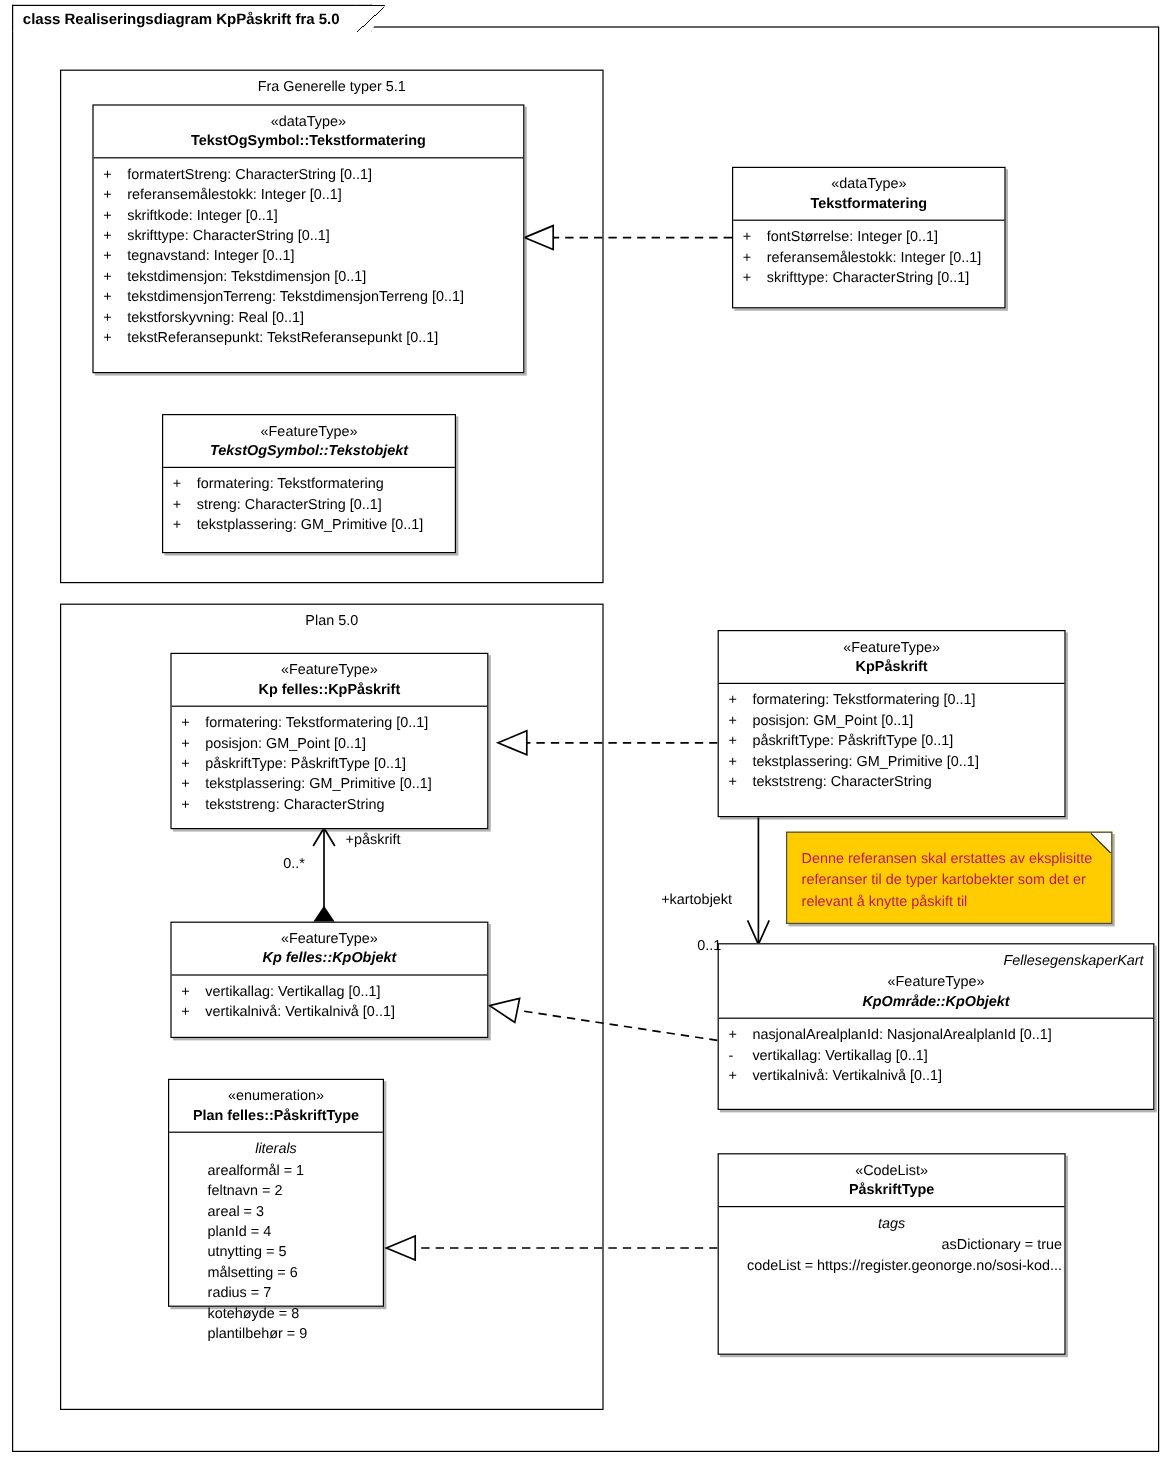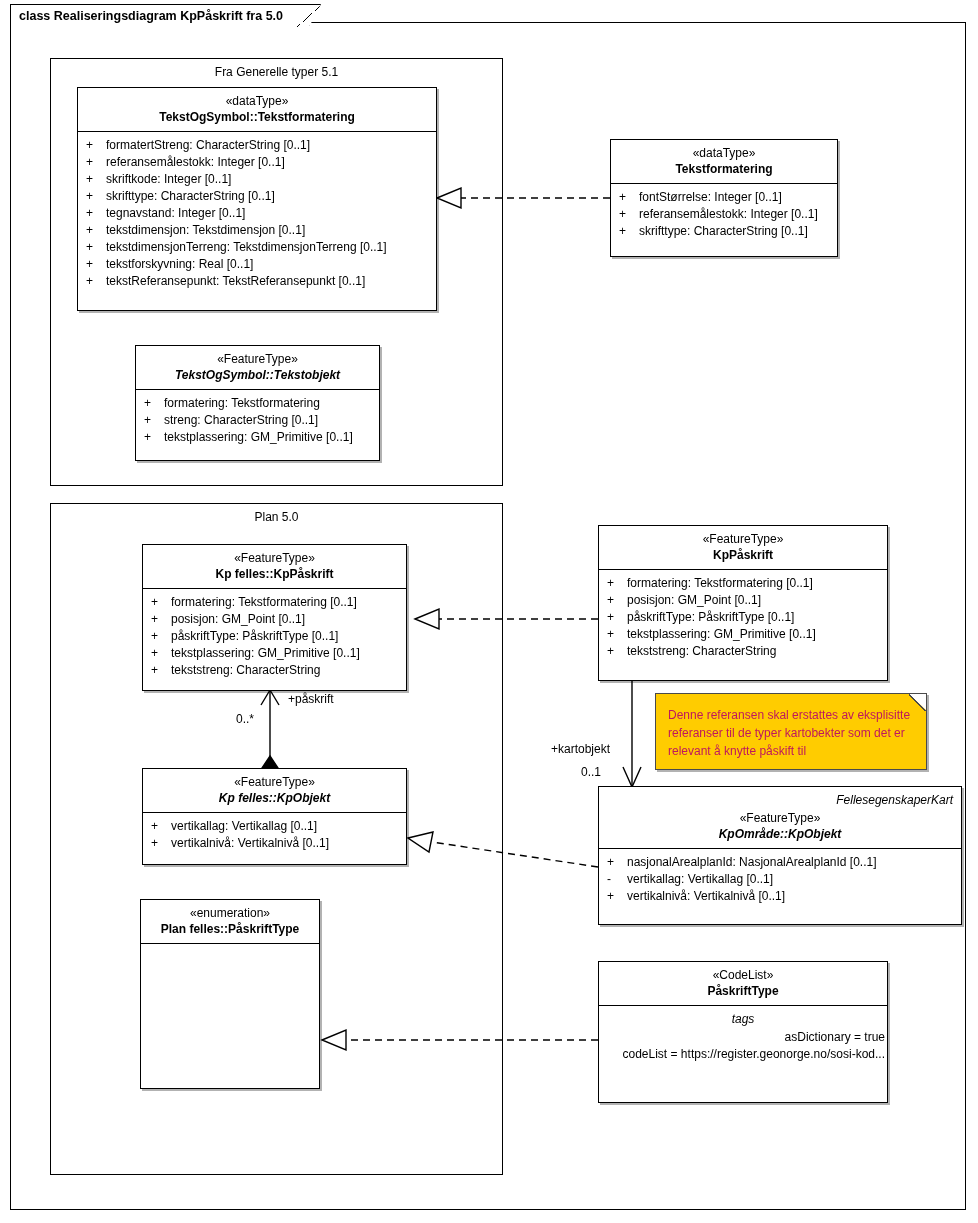--- a/index.html
+++ b/index.html
@@ -239,21 +239,21 @@
     <polyline points="261,705 270,690 279,705" fill="none" stroke="#000" stroke-width="1.4"></polyline>
 
      KpOmråde::KpObjekt  (+kartobjekt 0..1) --&gt;
     <line x1="632" y1="681" x2="632" y2="786" stroke="#000" stroke-width="1.4"></line>
     <polyline points="623,767 632,787 641,767" fill="none" stroke="#000" stroke-width="1.4"></polyline>
   </svg>
 
   <div class="conn-label" style="left:236px; top:712px;">0..*</div>
   <div class="conn-label" style="left:288px; top:692px;">+påskrift</div>
   <div class="conn-label" style="left:551px; top:742px;">+kartobjekt</div>
-  <div class="conn-label" style="left:581px; top:765px;">0..1</div>
+  <div class="conn-label" style="left:581px; top:781px;">0..1</div>
 
   <div class="cls" style="left:77px; top:87px; width:360px; height:224px;">
     <div class="cls-head">
       <span class="stereotype">«dataType»</span>
       <span class="cls-name">TekstOgSymbol::Tekstformatering</span>
     </div>
     <div class="cls-body">
       <div class="attr">
           <span class="vis">+</span>
           <span class="txt">formatertStreng: CharacterString [0..1]</span>
@@ -430,23 +430,35 @@
           <span class="txt">vertikalnivå: Vertikalnivå [0..1]</span>
         </div>
     </div>
   </div>
 
   <div class="cls" style="left:140px; top:899px; width:180px; height:190px;">
     <div class="cls-head">
       <span class="stereotype">«enumeration»</span>
       <span class="cls-name">Plan felles::PåskriftType</span>
     </div>
-  </div>
-
-  <div class="cls" style="left:598px; top:961px; width:290px; height:142px;">
+    <div class="cls-body">
+      <div class="section-title">literals</div>
+      <div class="lit">arealformål = 1</div>
+      <div class="lit">feltnavn = 2</div>
+      <div class="lit">areal = 3</div>
+      <div class="lit">planId = 4</div>
+      <div class="lit">utnytting = 5</div>
+      <div class="lit">målsetting = 6</div>
+      <div class="lit">radius = 7</div>
+      <div class="lit">kotehøyde = 8</div>
+      <div class="lit">plantilbehør = 9</div>
+    </div>
+  </div>
+
+  <div class="cls" style="left:598px; top:961px; width:290px; height:168px;">
     <div class="cls-head">
       <span class="stereotype">«CodeList»</span>
       <span class="cls-name">PåskriftType</span>
     </div>
     <div class="cls-body">
       <div class="section-title">tags</div>
       <div class="tagline">asDictionary = true</div>
       <div class="tagline">codeList = https://register.geonorge.no/sosi-kod...</div>
     </div>
   </div>

